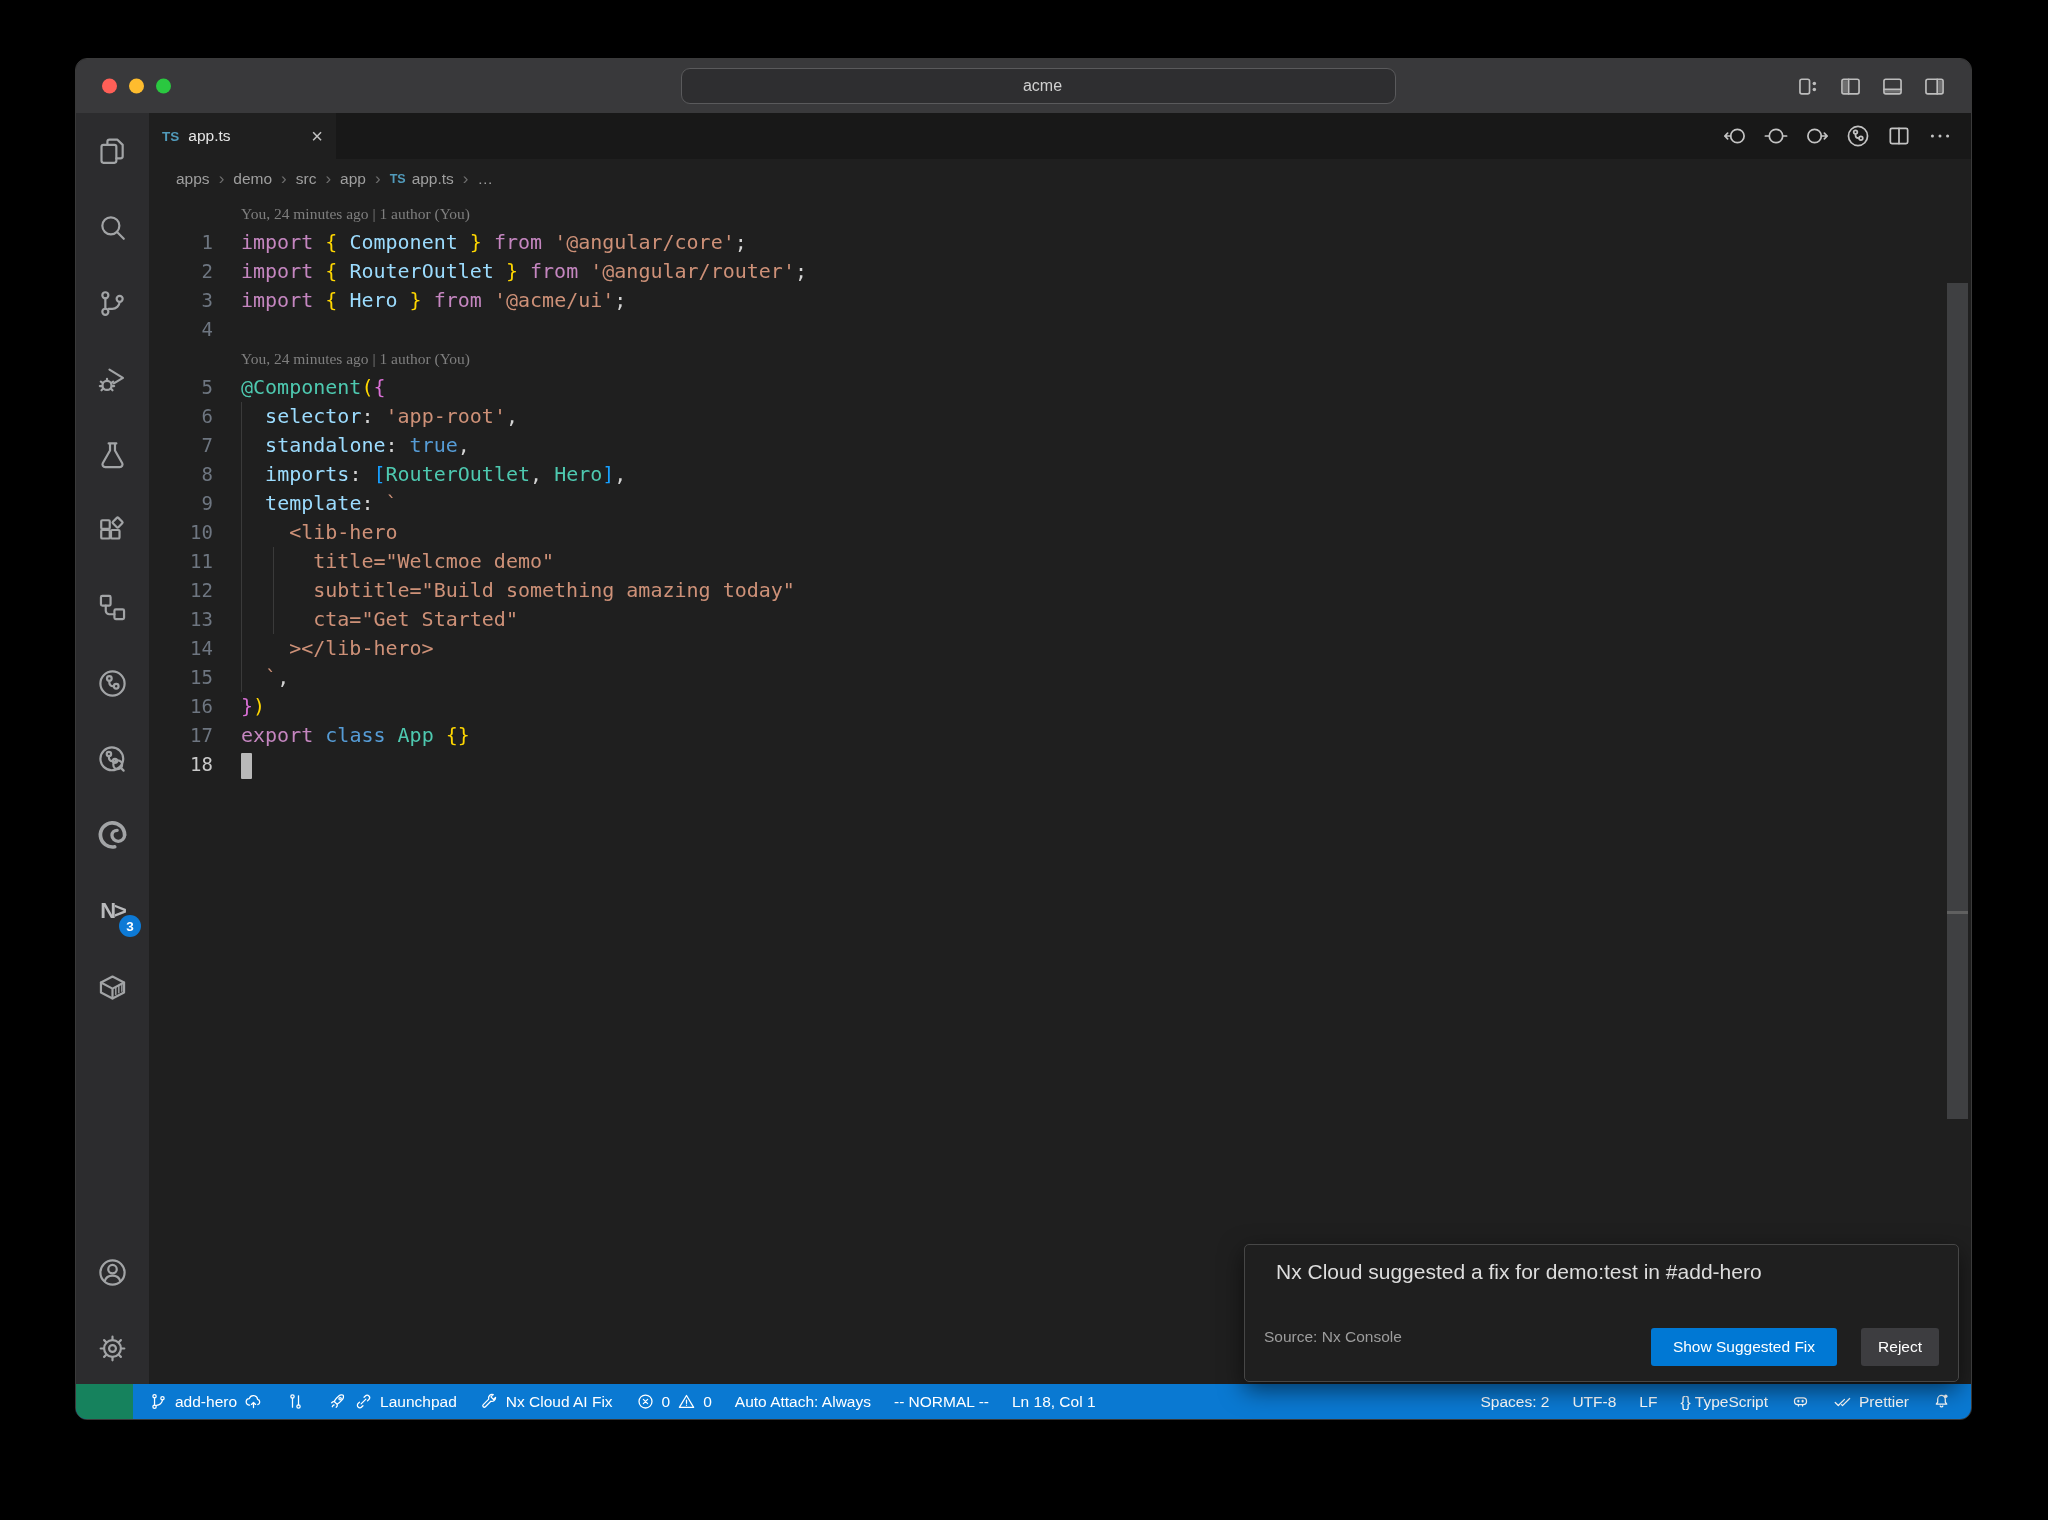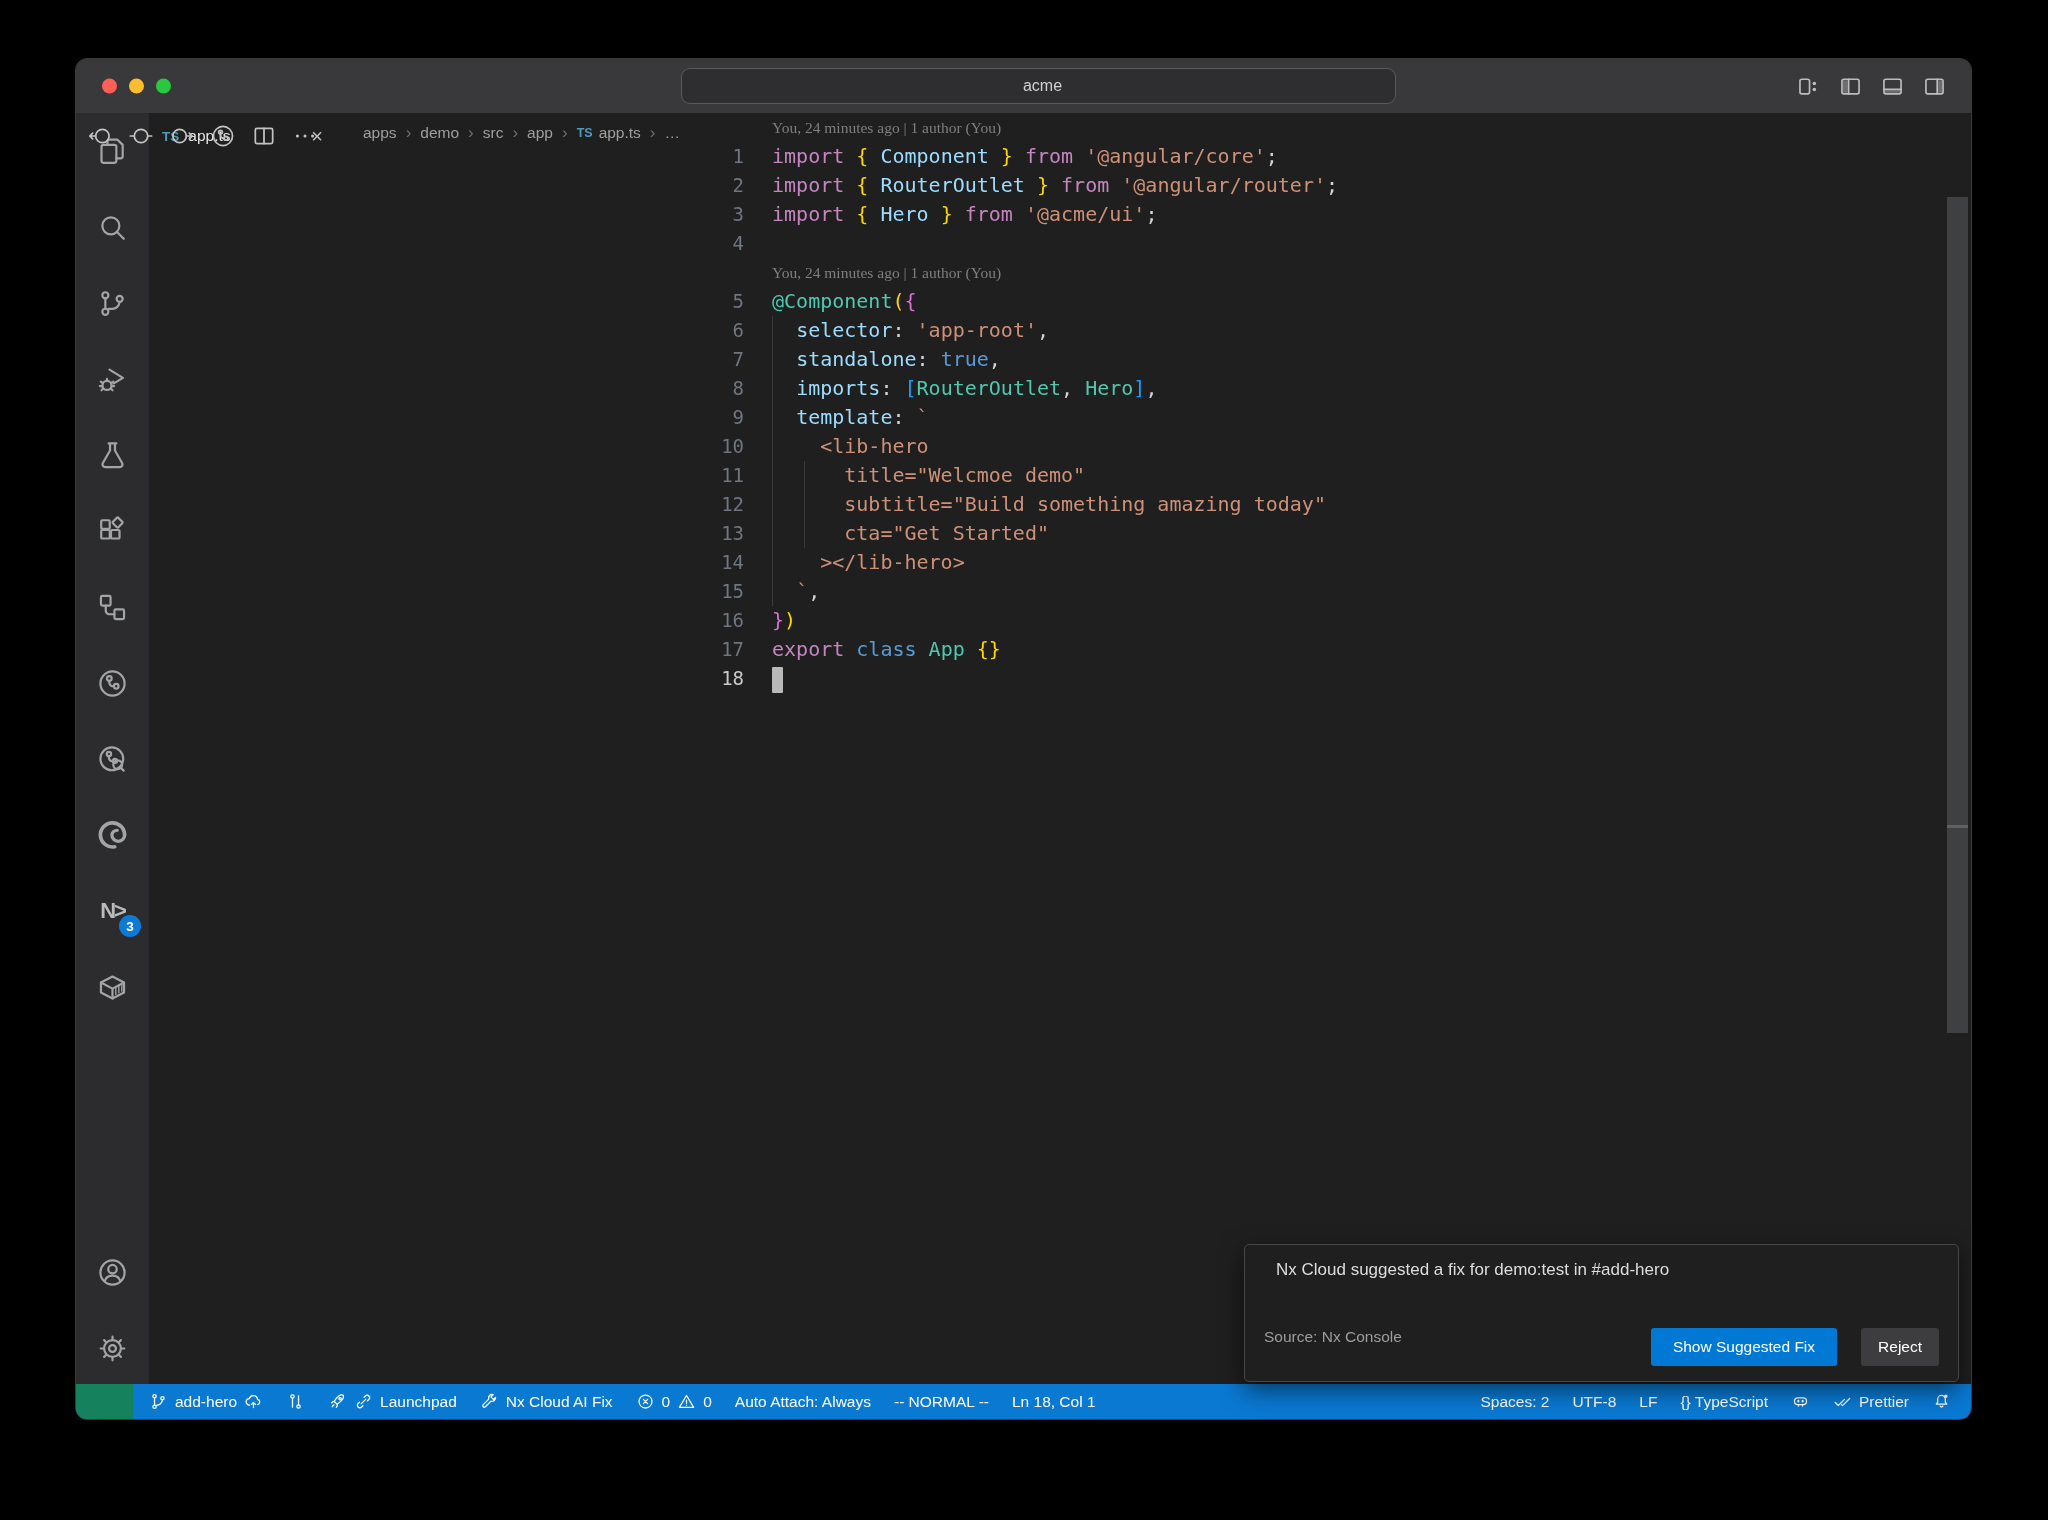--- a/index.html
+++ b/index.html
@@ -25,21 +25,21 @@
 
   
   .main{display:flex;height:1273px;}
   .activitybar{width:73px;background:#2c2c2e;display:flex;flex-direction:column;align-items:center;flex:none;}
   .ab-item{height:76px;width:73px;display:flex;align-items:center;justify-content:center;color:#a2a4a6;position:relative;}
   .ab-spacer{margin-top:auto;}
   .ab-badge{position:absolute;right:8px;bottom:12px;width:22px;height:22px;border-radius:50%;
     color:#fff;font-size:13.5px;font-weight:700;display:flex;align-items:center;justify-content:center;}
   .nx-logo{font-weight:700;font-size:22px;letter-spacing:-2px;color:#b9babc;font-family:"Liberation Sans",sans-serif;}
 
-  .editorcol{flex:1;display:flex;flex-direction:row;background:#1f1f1f;position:relative;min-width:0;}
+  .editorcol{flex:1;display:flex;flex-direction:column;background:#1f1f1f;position:relative;min-width:0;}
   .tabstrip{height:46px;background:#181818;display:flex;position:relative;flex:none;}
   .tab{width:187px;background:#1f1f1f;display:flex;align-items:center;padding:0 13px;gap:9px;box-sizing:border-box;}
   .ts-badge{font-weight:700;font-size:13.5px;}
   .tab-label{color:#e6e6e6;font-size:15.5px;}
   .tab-close{margin-left:auto;color:#c2c2c2;font-size:20px;line-height:1;}
   .editor-actions{position:absolute;right:18px;top:0;height:100%;display:flex;align-items:center;gap:15px;color:#c3c3c3;}
   .breadcrumbs{height:40px;display:flex;align-items:center;padding-left:27px;gap:9px;color:#9f9f9f;font-size:15.5px;flex:none;}
   .bc-sep{color:#6e6e6e;font-size:17px;}
   .bc-item{display:flex;align-items:center;gap:6px;}
 
@@ -63,21 +63,21 @@
   .sb-remote{width:57px;display:flex;align-items:center;justify-content:center;flex:none;}
   .sb-items{display:flex;align-items:center;gap:11px;padding-left:10px;min-width:0;}
   .sb-items.right{margin-left:auto;padding-right:14px;text-align:center;}
   .sb-item{display:flex;align-items:center;gap:7px;padding:0 6px;white-space:nowrap;}
 
   
   .notification{position:absolute;left:1168px;top:1185px;width:715px;height:138px;background:#1f1f1f;
     border:1px solid #474747;border-radius:5px;box-shadow:0 8px 24px rgba(0,0,0,.55);box-sizing:border-box;
     display:flex;flex-direction:column;justify-content:space-between;padding:15px 19px 15px;}
   .ntf-header{display:flex;align-items:center;gap:12px;}
-  .ntf-title{color:#dddddd;font-size:17px;flex:1;}
+  .ntf-title{color:#dddddd;font-size:21px;flex:1;}
   .ntf-tools{display:flex;align-items:center;gap:18px;color:#cccccc;}
   .ntf-footer{display:flex;align-items:flex-start;}
   .ntf-source{color:#9d9d9d;font-size:15.5px;flex:1;}
   .btn{height:38px;display:inline-flex;align-items:center;border-radius:3px;font-size:15.5px;color:#fff;
     padding:0 22px;box-sizing:border-box;}
   .btn-primary{margin-right:24px;}
   .btn-secondary{background:#3d3d40;padding:16px 17px;}
 </style>
 </head>
 <body>

